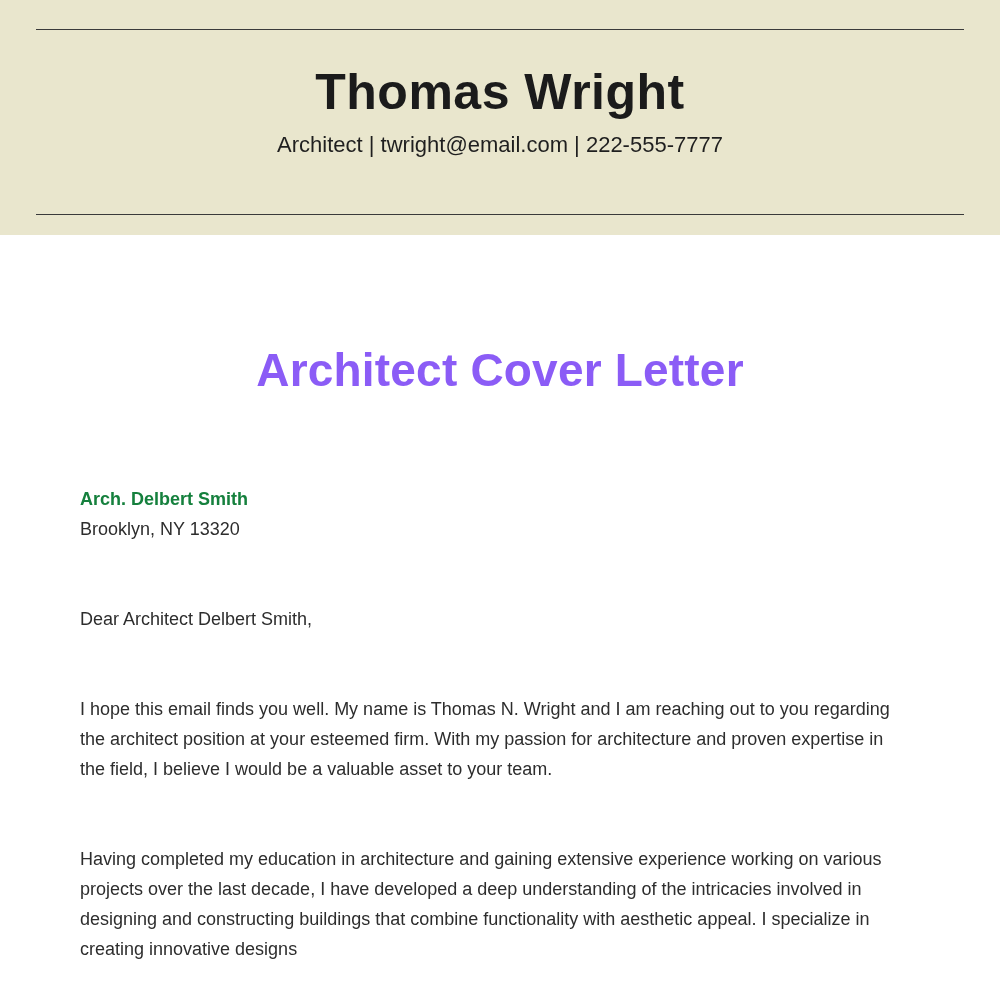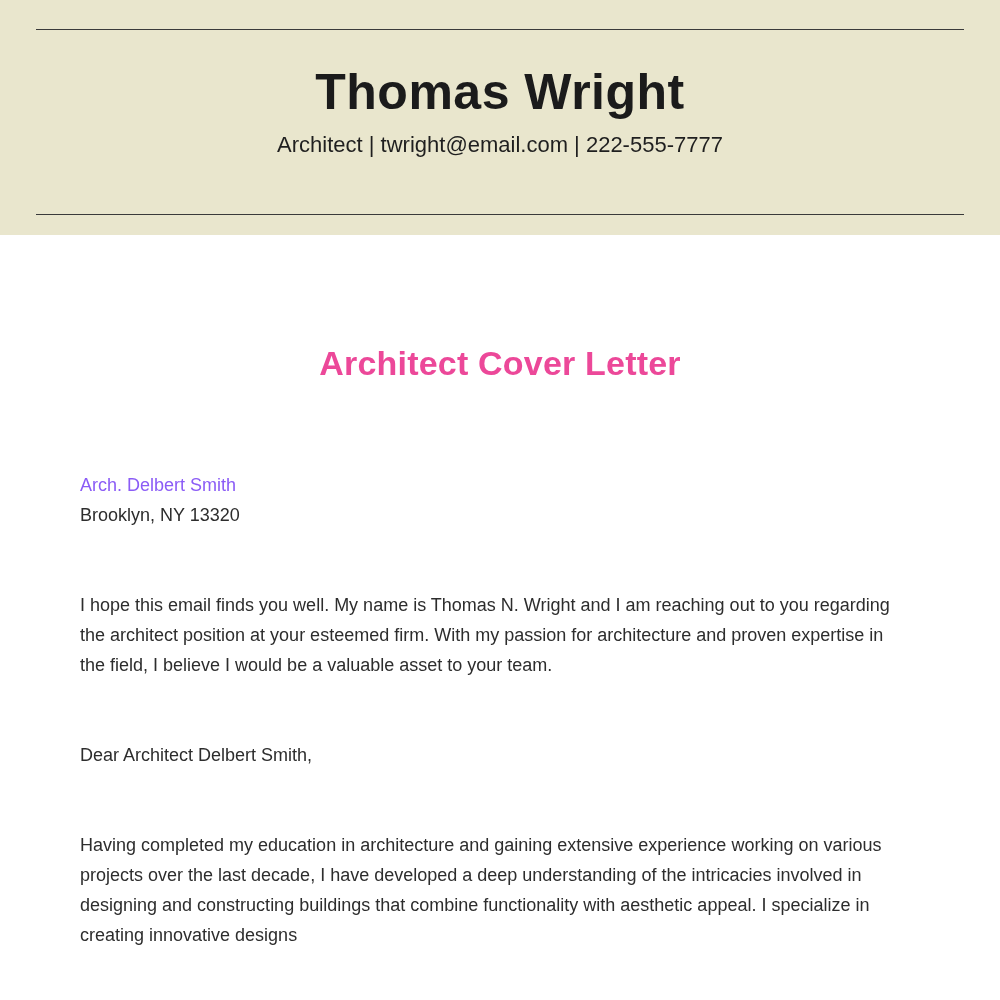--- a/index.html
+++ b/index.html
@@ -47,38 +47,38 @@
   .rule-bottom {
     margin-top: 58px;
   }
   
   .letter-body {
     padding: 0 80px;
     color: #2d2d2d;
   }
   .doc-title {
     text-align: center;
-    font-size: 34px;
+    font-size: 46px;
     line-height: 1.2;
     font-weight: 700;
-    color: #ec4899;
+    color: #8b5cf6;
     margin: 108px 0 0 0;
     letter-spacing: 0.2px;
   }
   .recipient {
     margin-top: 86px;
   }
   .recipient p {
     margin: 0;
     font-size: 18px;
     line-height: 30px;
   }
   .recipient-name {
-    font-weight: 400;
-    color: #8b5cf6;
+    font-weight: 700;
+    color: #15803d;
   }
   .salutation {
     margin: 57px 0 0 0;
     font-size: 18px;
     line-height: 30px;
   }
   .para {
     margin: 60px 0 0 0;
     font-size: 18px;
     line-height: 30px;
@@ -99,21 +99,21 @@
 
   <main class="letter-body">
 
     <h2 class="doc-title">Architect Cover Letter</h2>
 
     <div class="recipient">
       <p class="recipient-name">Arch. Delbert Smith</p>
       <p>Brooklyn, NY 13320</p>
     </div>
 
+    <p class="para salutation">Dear Architect Delbert Smith,</p>
+
     <p class="para">I hope this email finds you well. My name is Thomas N. Wright and I am reaching out to you regarding the architect position at your esteemed firm. With my passion for architecture and proven expertise in the field, I believe I would be a valuable asset to your team.</p>
-
-    <p class="para salutation">Dear Architect Delbert Smith,</p>
 
     <p class="para">Having completed my education in architecture and gaining extensive experience working on various projects over the last decade, I have developed a deep understanding of the intricacies involved in designing and constructing buildings that combine functionality with aesthetic appeal. I specialize in creating innovative designs</p>
 
   </main>
 
 </div>
 
 </body></html>

